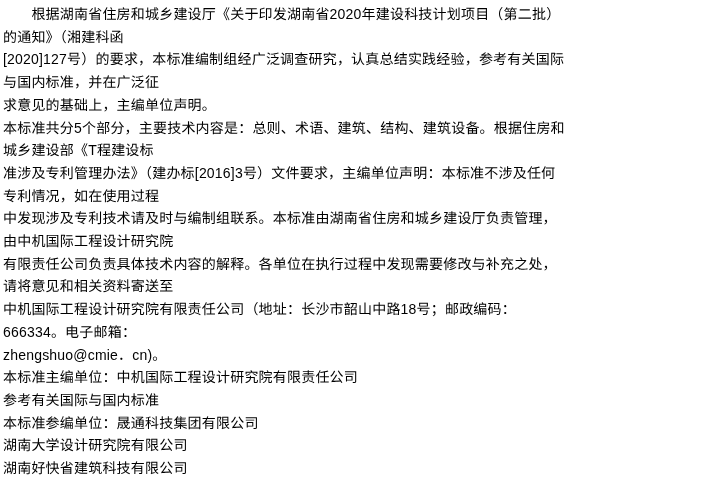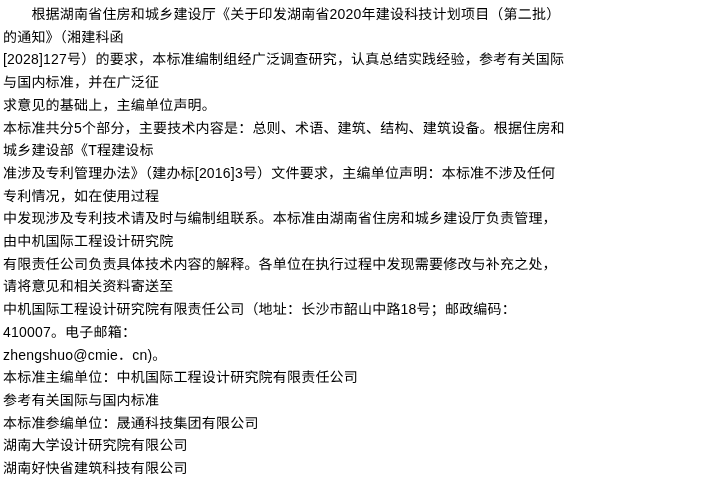--- a/index.html
+++ b/index.html
@@ -24,27 +24,27 @@
   .line {
     white-space: pre-wrap;
     letter-spacing: 0.2px;
   }
 </style>
 </head>
 <body>
 
 <div class="doc">
   <div class="line">　　根据湖南省住房和城乡建设厅《关于印发湖南省2020年建设科技计划项目（第二批）的通知》（湘建科函</div>
-  <div class="line">[2028]127号）的要求，本标准编制组经广泛调查研究，认真总结实践经验，参考有关国际与国内标准，并在广泛征</div>
+  <div class="line">[2020]127号）的要求，本标准编制组经广泛调查研究，认真总结实践经验，参考有关国际与国内标准，并在广泛征</div>
   <div class="line">求意见的基础上，主编单位声明。</div>
   <div class="line">本标准共分5个部分，主要技术内容是：总则、术语、建筑、结构、建筑设备。根据住房和城乡建设部《T程建设标</div>
   <div class="line">准涉及专利管理办法》（建办标[2016]3号）文件要求，主编单位声明：本标准不涉及任何专利情况，如在使用过程</div>
   <div class="line">中发现涉及专利技术请及时与编制组联系。本标准由湖南省住房和城乡建设厅负责管理，由中机国际工程设计研究院</div>
   <div class="line">有限责任公司负责具体技术内容的解释。各单位在执行过程中发现需要修改与补充之处，请将意见和相关资料寄送至</div>
-  <div class="line">中机国际工程设计研究院有限责任公司（地址：长沙市韶山中路18号；邮政编码：410007。电子邮箱：</div>
+  <div class="line">中机国际工程设计研究院有限责任公司（地址：长沙市韶山中路18号；邮政编码：666334。电子邮箱：</div>
   <div class="line">zhengshuo@cmie．cn)。</div>
 
   <div class="line">本标准主编单位：中机国际工程设计研究院有限责任公司</div>
   <div class="line">参考有关国际与国内标准</div>
   <div class="line">本标准参编单位：晟通科技集团有限公司</div>
   <div class="line">湖南大学设计研究院有限公司</div>
   <div class="line">湖南好快省建筑科技有限公司</div>
   <div class="line">长沙市规划设计院有限责任公司</div>
   <div class="line">长沙崇正建筑工程技术有限公司</div>
 

